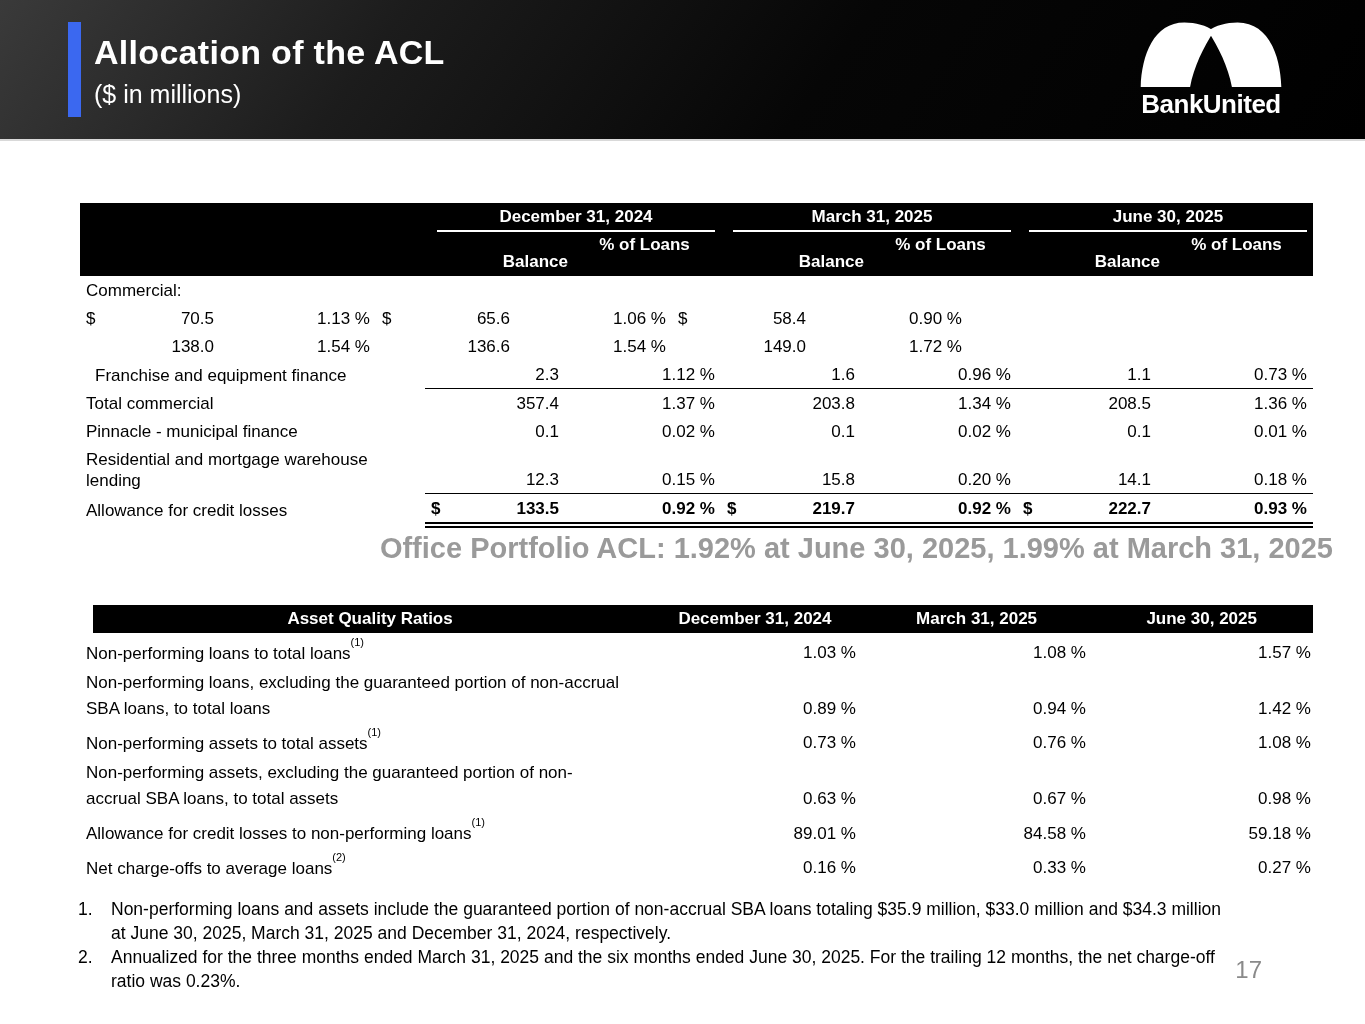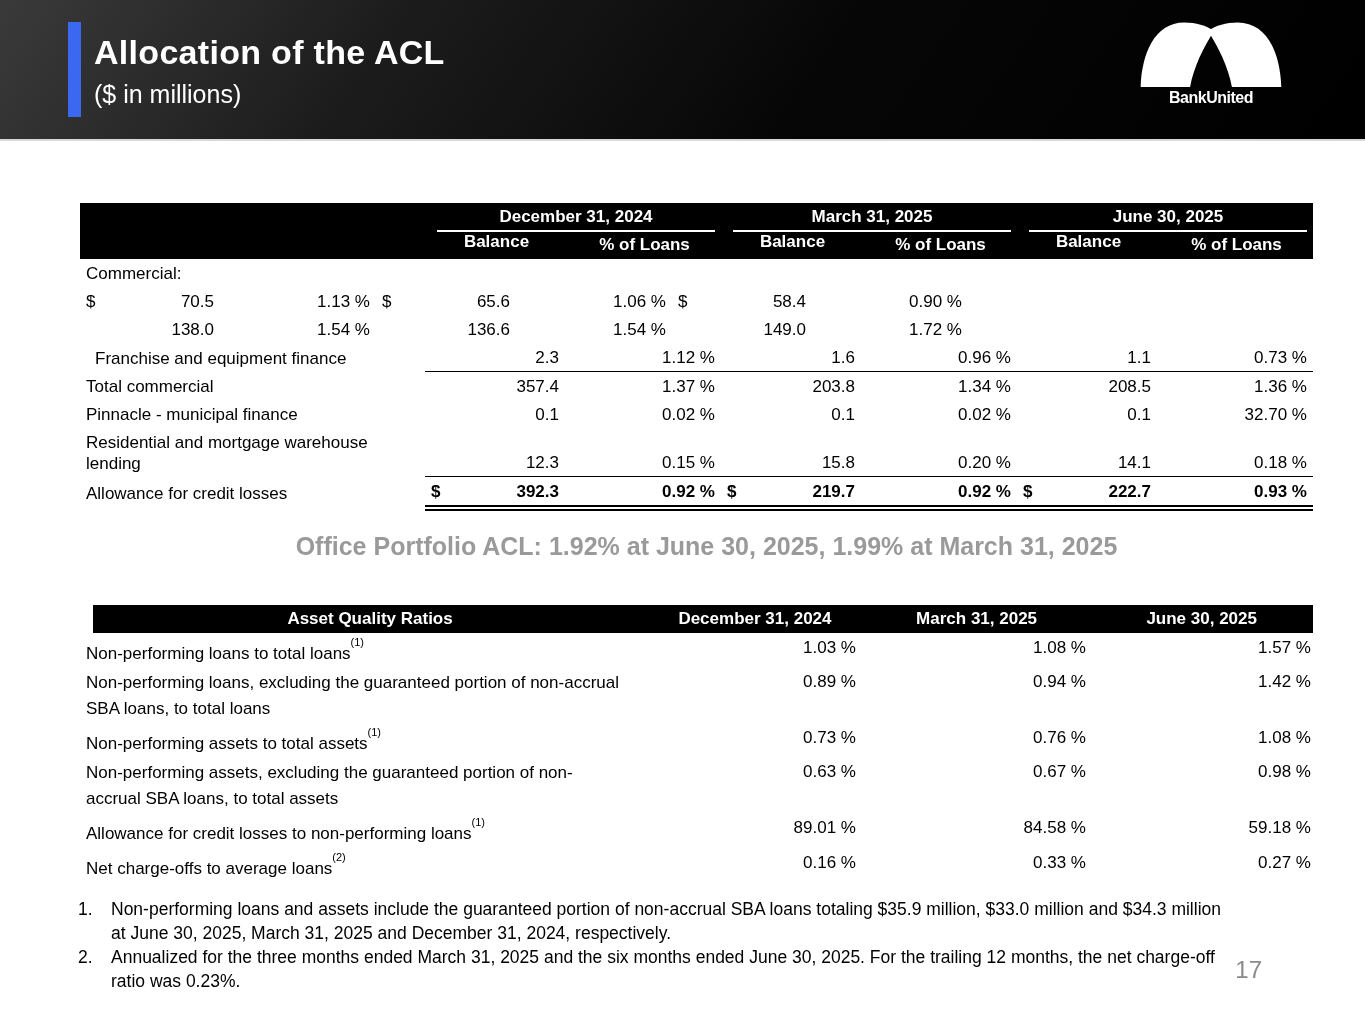--- a/index.html
+++ b/index.html
@@ -32,57 +32,57 @@
   }
   .subtitle {
     position: absolute; left: 94px; top: 80px;
     color: #fff; font-size: 25px;
   }
   .logo {
     position: absolute; right: 78px; top: 14px;
     width: 152px; text-align: center; color: #fff;
   }
   .logo svg { display:block; width:152px; height:74px; }
-  .logo-text { font-size: 16px; font-weight: bold; letter-spacing: -0.5px; margin-top: 1px; }
+  .logo-text { font-size: 26px; font-weight: bold; letter-spacing: -0.5px; margin-top: 1px; }
 
   
   .acl-table { position:absolute; left:80px; top:203px; width:1233px; font-size:17px; }
   .t1-hrow { display:flex; background:#000; color:#fff; font-weight:bold; }
   .t1-spacer { width:345px; }
   .t1-group { width:296px; padding-top:4px; }
   .t1-group-title { text-align:center; margin:0 6px 0 12px; padding-bottom:3px; border-bottom:2px solid #fff; }
-  .t1-subbal  { width:143px; text-align:center; padding:0 0 4px 0; }
+  .t1-subbal  { width:143px; text-align:right; padding:20px 0 4px 0; }
   .t1-subpct  { width:153px; text-align:center; padding:3px 0 4px 0; }
   .t1-row { display:flex; align-items:flex-end; }
   .t1-label { width:345px; padding:4px 30px 3px 6px; line-height:21px; }
   .t1-label.indent { padding-left:15px; }
   .bal {
     width:143px; display:flex; justify-content:space-between;
     padding:4px 9px 3px 6px; line-height:21px;
   }
   .pct { width:153px; text-align:right; padding:4px 6px 3px 10px; line-height:21px; }
   .u1 .bal, .u1 .pct { border-bottom:1.5px solid #000; }
   .u2 .bal, .u2 .pct { border-bottom:2px solid #000; font-weight:bold; }
   .dline { height:4px; }
   .dline .bal, .dline .pct { border-bottom:2px solid #000; padding:0; height:4px; }
 
   
   .office-note {
     position:absolute; left:80px; top:532px; width:1253px;
-    text-align:center; color:#9a9a9a; font-weight:bold; font-size:25px;
+    text-align:right; color:#9a9a9a; font-weight:bold; font-size:29px;
   }
 
   
   .aqr-table { position:absolute; left:80px; top:605px; width:1233px; font-size:17px; }
   .t2-hrow { display:flex; background:#000; color:#fff; font-weight:bold; height:28px; align-items:center;margin-left:13px; }
   .t2-hlabel { width:560px; text-align:center; }
   .t2-hcol1 { width:218px; text-align:center; }
   .t2-hcol2 { width:230px; text-align:center; }
   .t2-hcol3 { width:225px; text-align:center; }
-  .t2-row { display:flex; align-items:flex-start; padding:4.5px 0; }
+  .t2-row { display:flex; align-items:flex-end; padding:4.5px 0; }
   .t2-label { width:560px; padding-left:6px; padding-right:14px; line-height:21px; }
   .t2-v1 { width:218px; text-align:right; padding-right:2px; }
   .t2-v2 { width:230px; text-align:right; padding-right:2px; }
   .t2-v3 { width:225px; text-align:right; padding-right:2px; }
   sup.fn { font-size:11px; position:relative; top:-6px; }
 
   
   .footnotes { position:absolute; left:78px; top:897px; width:1150px; font-size:17.5px; line-height:24px; }
   .fn-item { display:flex; }
   .fn-num { width:33px; flex:none; }
@@ -217,21 +217,21 @@
       <div class="pct">0.02 %</div>
       <div class="bal">
           <span></span>
           <span>0.1</span>
         </div>
       <div class="pct">0.02 %</div>
       <div class="bal">
           <span></span>
           <span>0.1</span>
         </div>
-      <div class="pct">32.70 %</div>
+      <div class="pct">0.01 %</div>
     </div>
 
     <div class="t1-row u1">
       <div class="t1-label">Residential and mortgage warehouse lending</div>
       <div class="bal">
           <span></span>
           <span>12.3</span>
         </div>
       <div class="pct">0.15 %</div>
       <div class="bal">
@@ -243,21 +243,21 @@
           <span></span>
           <span>14.1</span>
         </div>
       <div class="pct">0.18 %</div>
     </div>
 
     <div class="t1-row u2">
       <div class="t1-label">Allowance for credit losses</div>
       <div class="bal">
           <span>$</span>
-          <span>392.3</span>
+          <span>133.5</span>
         </div>
       <div class="pct">0.92 %</div>
       <div class="bal">
           <span>$</span>
           <span>219.7</span>
         </div>
       <div class="pct">0.92 %</div>
       <div class="bal">
           <span>$</span>
           <span>222.7</span>

